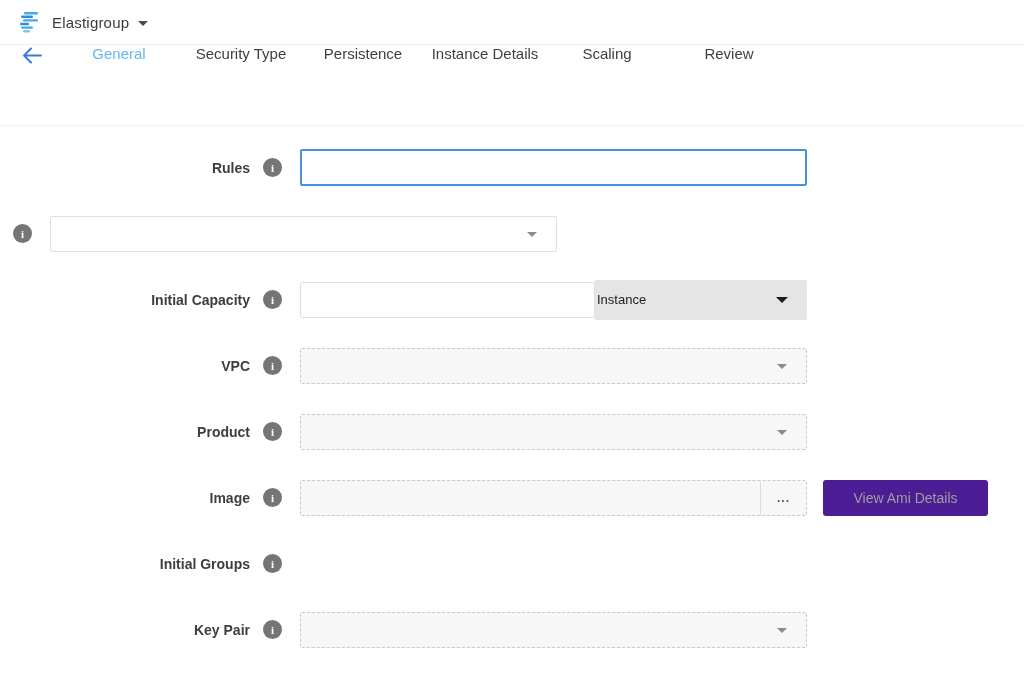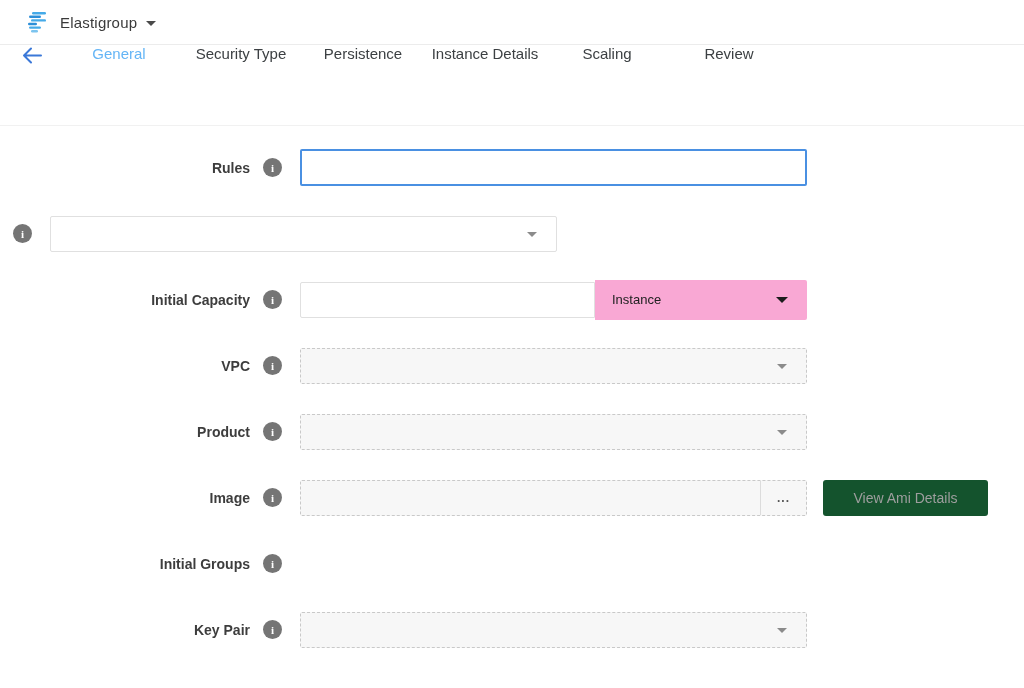--- a/index.html
+++ b/index.html
@@ -1,20 +1,20 @@
 <!DOCTYPE html>
 <html><head>
 <meta charset="utf-8">
 <style>
   * { margin:0; padding:0; box-sizing:border-box; }
   html,body { width:1024px; height:688px; background:#fff; overflow:hidden;
               font-family:"Liberation Sans", sans-serif; }
 
   
-  .app-header { height:45px; display:flex; align-items:center; padding-left:23px;
+  .app-header { height:45px; display:flex; align-items:center; padding-left:15px;
                 border-bottom:1px solid #ececec; background:#fff; }
   .logo { width:28px; height:24px; display:flex; align-items:center; }
   .app-name { font-size:15px; color:#3a3a3a; margin-left:9px; letter-spacing:.2px; }
   .hdr-caret { width:0; height:0; margin-left:9px; margin-top:2px;
                border-left:5px solid transparent; border-right:5px solid transparent;
                border-top:5px solid #4a4a4a; }
 
   
   .tabbar { height:81px; display:flex; align-items:flex-start;
             border-bottom:1px solid #f1f1f1; background:#fff; }
@@ -45,32 +45,32 @@
   .select.disabled { border:1px dashed #c9c9c9; background:#f7f7f7; cursor:default; }
   .caret { position:absolute; right:19px; top:50%; margin-top:-2px; width:0; height:0;
            border-left:5px solid transparent; border-right:5px solid transparent;
            border-top:5px solid #8b8b8b; }
   .caret.dark { border-top-color:#1c1c1c; border-left-width:6px; border-right-width:6px;
                 border-top-width:6px; margin-top:-3px; }
 
   .capacity-input { width:295px; height:36px; border:1px solid #e0e0e0;
                     border-radius:2px 0 0 2px; font-size:14px; padding:0 10px;
                     color:#333; outline:none; background:#fff; }
-  .unit-select { width:212px; height:40px; background:#f9a8d4; position:relative;
-                 display:flex; align-items:center; padding-left:17px; font-size:13px;
+  .unit-select { width:212px; height:40px; background:#e5e5e5; position:relative;
+                 display:flex; align-items:center; padding-left:2px; font-size:13px;
                  color:#212121; cursor:pointer; border-radius:0 2px 2px 0; }
 
   .image-input { width:507px; height:36px; border:1px dashed #c9c9c9;
                  background:#f7f7f7; border-radius:2px; display:flex; }
   .image-value { flex:1; }
   .ellipsis-btn { width:46px; border-left:1px solid #dcdcdc; display:flex;
                   align-items:center; justify-content:center; font-size:12px;
                   font-weight:bold; color:#555; letter-spacing:1px; cursor:default; }
 
-  .side-btn { width:165px; height:36px; margin-left:16px; background:#14532d;
+  .side-btn { width:165px; height:36px; margin-left:16px; background:#4c1d95;
               border:none; border-radius:3px; font-size:14px; color:#9e9e9e;
               font-family:"Liberation Sans", sans-serif; cursor:pointer;
               display:flex; align-items:center; justify-content:center; white-space:nowrap; }
 </style>
 </head>
 <body>
 
 <div class="app-header">
   <span class="logo">
     <svg width="26" height="23" viewBox="0 0 26 23">

